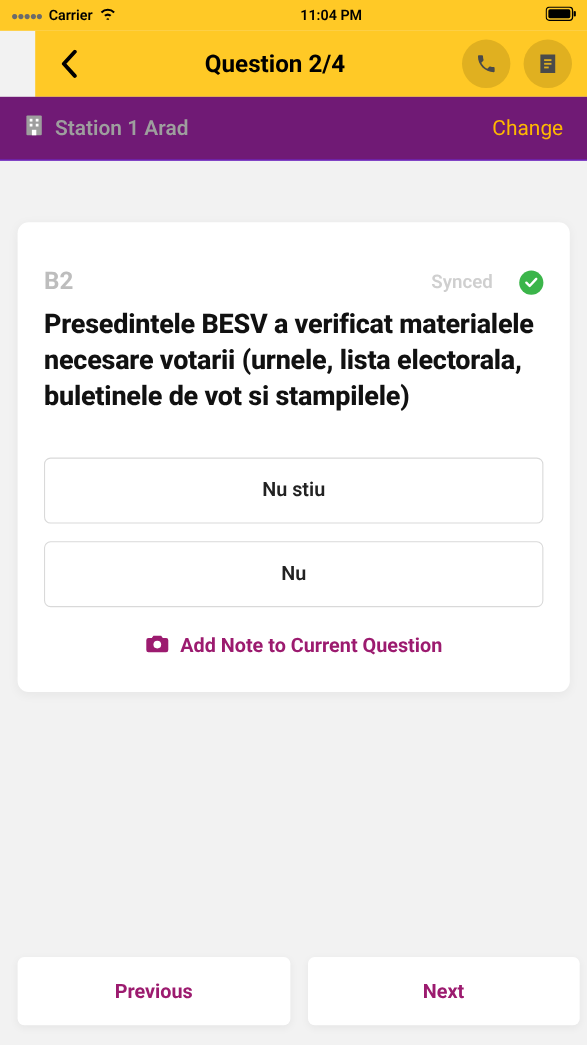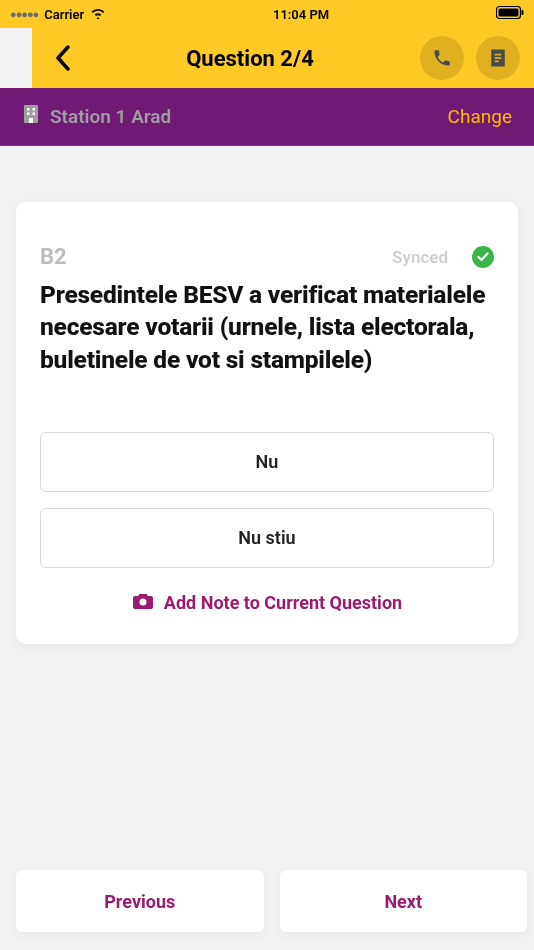--- a/index.html
+++ b/index.html
@@ -68,21 +68,21 @@
   .sync-dot {
     width: 22px; height: 22px; border-radius: 50%; background: #3bb54a;
     display: flex; align-items: center; justify-content: center;
   }
 
   .q-text {
     font-size: 24.5px;
     font-weight: 800;
     color: #111;
     line-height: 1.32;
-    margin-bottom: 56px;
+    margin-bottom: 40px;
     letter-spacing: -0.2px;
   }
 
   .option {
     width: 100%;
     height: 60px;
     border-radius: 6px;
     border: 1.5px solid #d9d9d9;
     background: #fff;
     display: flex;
@@ -211,24 +211,24 @@
           <svg width="12" height="10" viewBox="0 0 12 10">
               <path d="M1.5 5 L4.5 8 L10.5 1.5" stroke="#fff" stroke-width="2.2" fill="none" stroke-linecap="round" stroke-linejoin="round"></path>
             </svg>
         </span>
       </div>
     </div>
 
     <div class="q-text">Presedintele BESV a verificat materialele necesare votarii (urnele, lista electorala, buletinele de vot si stampilele)</div>
 
     <div class="option">
+      <span>Nu stiu</span>
+    </div>
+    <div class="option">
       <span>Nu</span>
-    </div>
-    <div class="option">
-      <span>Nu stiu</span>
     </div>
 
     <div class="add-note">
       <span>
         <svg width="22" height="18" viewBox="0 0 22 18">
             <path d="M3 4h3l1.5-2h7L16 4h3a2 2 0 012 2v9a2 2 0 01-2 2H3a2 2 0 01-2-2V6a2 2 0 012-2z" fill="#9c1b6f"></path>
             <circle cx="11" cy="10" r="3.5" fill="#fff"></circle>
           </svg>
       </span>
       <span>Add Note to Current Question</span>

